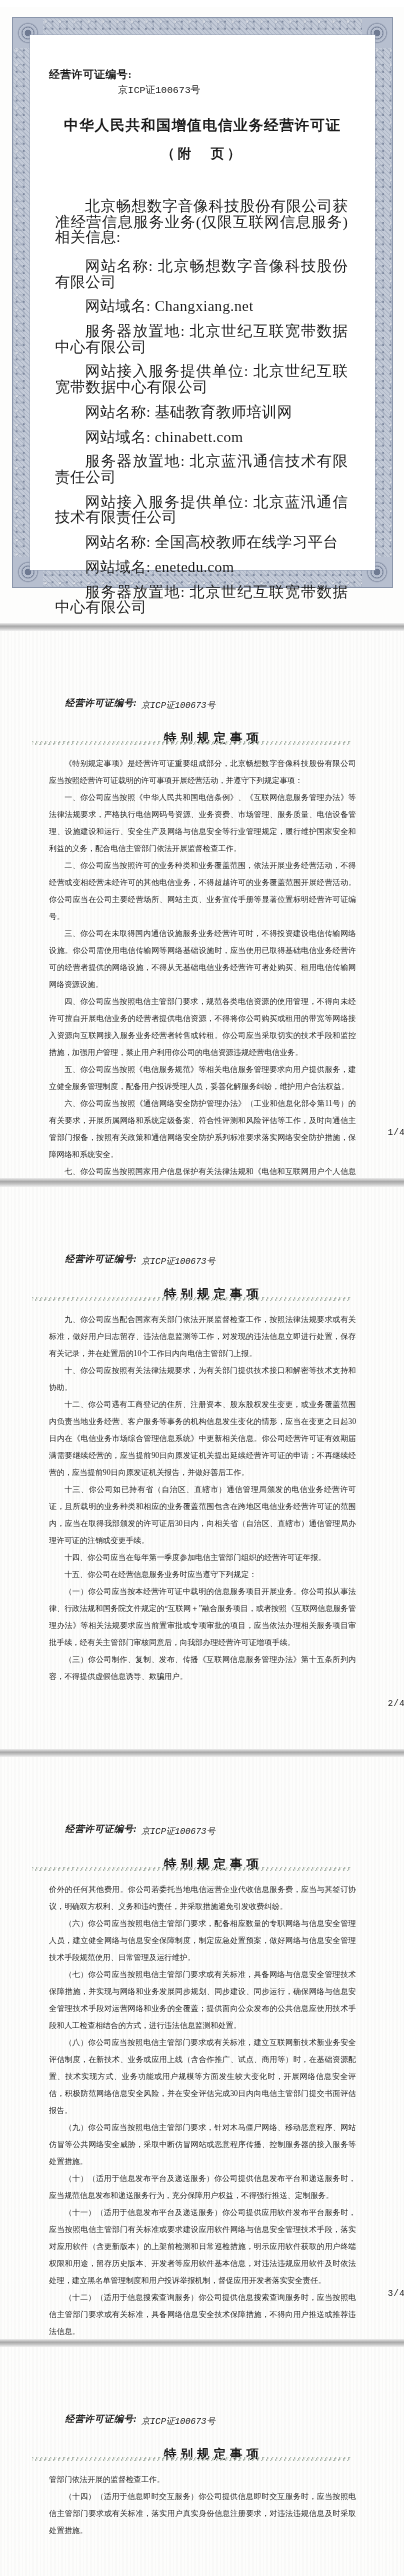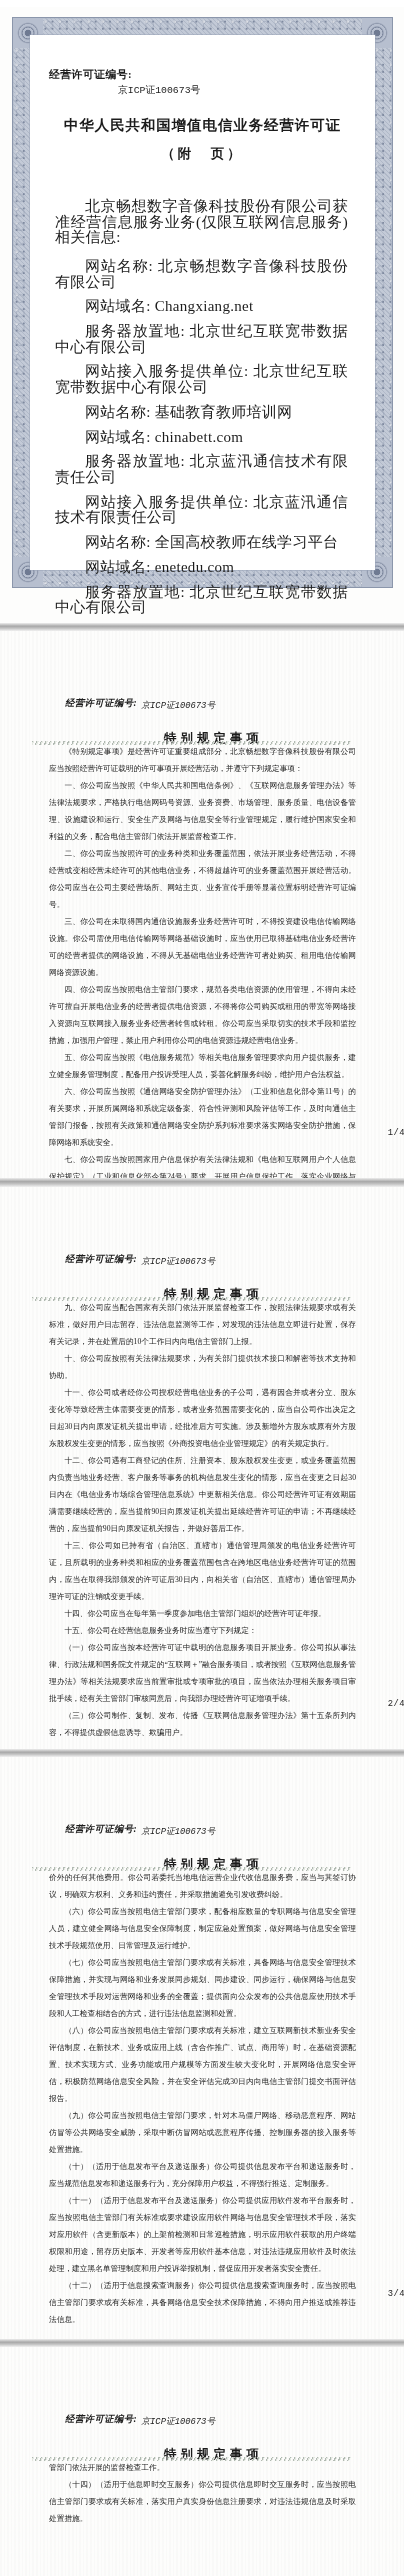--- a/index.html
+++ b/index.html
@@ -40,21 +40,21 @@
   .cert-body p.entry{text-indent:2em;margin:0 0 9.3px 0;letter-spacing:0.3px;}
   
   .p-header{position:absolute;left:65px;top:66px;font-size:9.3px;font-style:italic;}
   .p-num-label{font-weight:bold;letter-spacing:0.5px;}
   .p-num-value{display:inline-block;margin-left:4.1px;transform:translateY(2.1px);font-size:8.8px;
       font-family:"Liberation Mono","DejaVu Sans Mono",monospace;}
   .p-title{position:absolute;left:0;top:88px;width:100%;margin:11px;text-align:center;
       font-size:12.4px;font-weight:bold;letter-spacing:4.1px;}
   .squiggle{position:absolute;left:32px;top:110px;width:319px;height:4.1px;opacity:.75;
       background:repeating-linear-gradient(115deg,#98a39a 0 1px,#dde3da 1px 2.1px,transparent 2.1px 4.1px);}
-  .p-body{position:absolute;left:49px;top:112px;width:307px;font-size:7.7px;line-height:17px;text-align:justify;}
+  .p-body{position:absolute;left:49px;top:124px;width:307px;font-size:7.7px;line-height:17px;text-align:justify;}
   .p-body p.para{margin:0;text-indent:2em;}
   .p-body p.para.cont{text-indent:0;}
   .p-footer{position:absolute;left:0;bottom:40px;width:100%;text-align:right;font-size:8.8px;
       font-family:"Liberation Mono","DejaVu Sans Mono",monospace;letter-spacing:0.5px;}
   .top-margin{height:7.2px;background:#fff;}
 </style>
 </head>
 <body>
 
 <div class="stage">
@@ -117,21 +117,20 @@
 
   <section class="page scan" style="height:562px;">
     <div class="p-header">
       <span class="p-num-label">经营许可证编号:</span><span class="p-num-value">京ICP证100673号</span>
     </div>
     <h2 class="p-title">特别规定事项</h2>
     <div class="squiggle"></div>
     <div class="p-body">
         <p class="para">九、你公司应当配合国家有关部门依法开展监督检查工作，按照法律法规要求或有关标准，做好用户日志留存、违法信息监测等工作，对发现的违法信息立即进行处置，保存有关记录，并在处置后的10个工作日内向电信主管部门上报。</p>
         <p class="para">十、你公司应按照有关法律法规要求，为有关部门提供技术接口和解密等技术支持和协助。</p>
-        <p class="para">十一、你公司或者经你公司授权经营电信业务的子公司，遇有因合并或者分立、股东变化等导致经营主体需要变更的情形，或者业务范围需要变化的，应当自公司作出决定之日起30日内向原发证机关提出申请，经批准后方可实施。涉及新增外方股东或原有外方股东股权发生变更的情形，应当按照《外商投资电信企业管理规定》的有关规定执行。</p>
         <p class="para">十二、你公司遇有工商登记的住所、注册资本、股东股权发生变更，或业务覆盖范围内负责当地业务经营、客户服务等事务的机构信息发生变化的情形，应当在变更之日起30日内在《电信业务市场综合管理信息系统》中更新相关信息。你公司经营许可证有效期届满需要继续经营的，应当提前90日向原发证机关提出延续经营许可证的申请；不再继续经营的，应当提前90日向原发证机关报告，并做好善后工作。</p>
         <p class="para">十三、你公司如已持有省（自治区、直辖市）通信管理局颁发的电信业务经营许可证，且所载明的业务种类和相应的业务覆盖范围包含在跨地区电信业务经营许可证的范围内，应当在取得我部颁发的许可证后30日内，向相关省（自治区、直辖市）通信管理局办理许可证的注销或变更手续。</p>
         <p class="para">十四、你公司应当在每年第一季度参加电信主管部门组织的经营许可证年报。</p>
         <p class="para">十五、你公司在经营信息服务业务时应当遵守下列规定：</p>
         <p class="para">（一）你公司应当按本经营许可证中载明的信息服务项目开展业务。你公司拟从事法律、行政法规和国务院文件规定的“互联网＋”融合服务项目，或者按照《互联网信息服务管理办法》等相关法规要求应当前置审批或专项审批的项目，应当依法办理相关服务项目审批手续，经有关主管部门审核同意后，向我部办理经营许可证增项手续。</p>
         <p class="para">（三）你公司制作、复制、发布、传播《互联网信息服务管理办法》第十五条所列内容，不得提供虚假信息诱导、欺骗用户。</p>
       </div>
     <div class="p-footer">2/4</div>
   </section>
 

